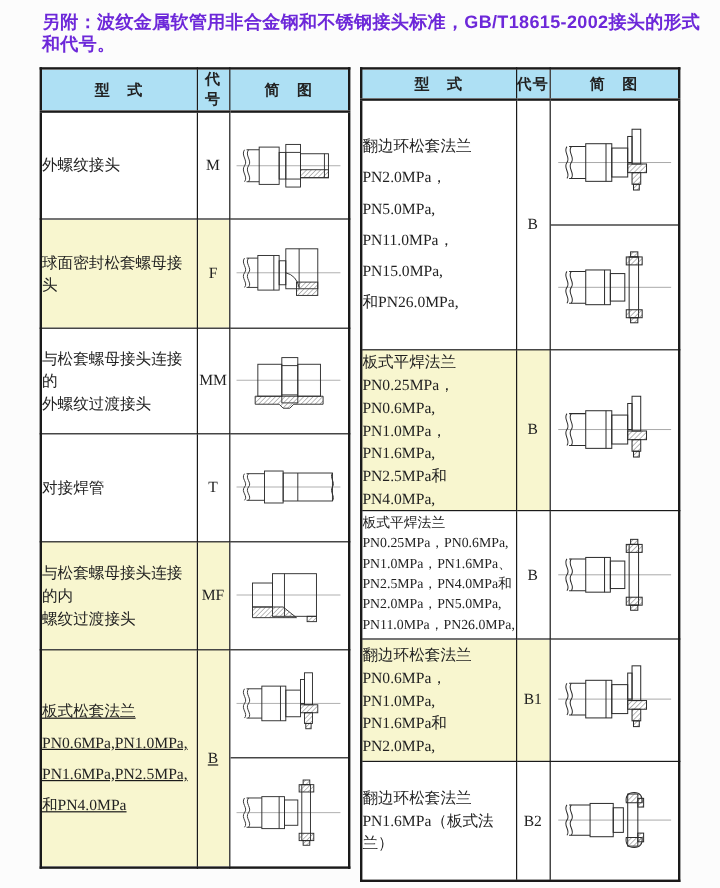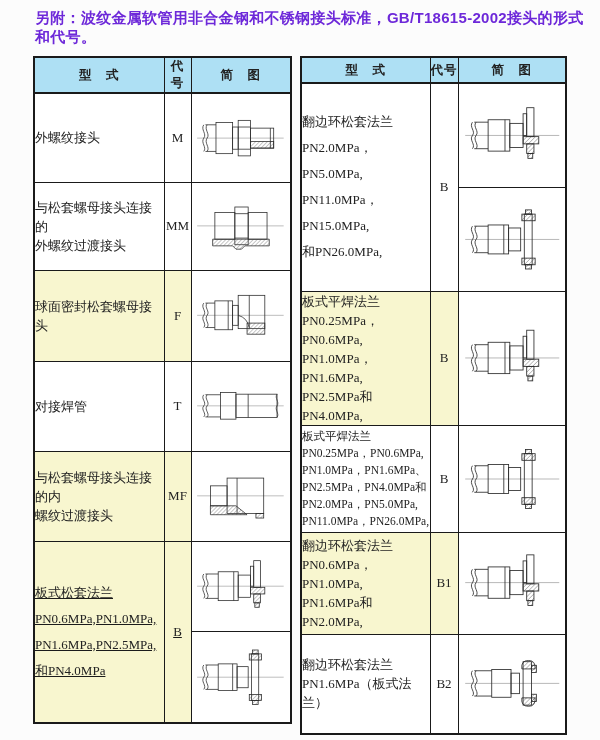--- a/index.html
+++ b/index.html
@@ -106,49 +106,20 @@
                       <line x1="76" y1="70" x2="98" y2="70"></line>
                       <rect x="98" y="32" width="42" height="36"></rect>
                       <rect x="98" y="56" width="42" height="12" fill="url(#hch)"></rect>
                       <line x1="134" y1="32" x2="134" y2="68"></line>
                     </g>
                   </svg>
                 </div>
               </div>
             </td>
           </tr>
-          <tr style="height: 88px;">
-            <td class="type">
-              <div>与松套螺母接头连接的</div>
-              <div>外螺纹过渡接头</div>
-            </td>
-            <td class="code">MM</td>
-            <td class="diag" style="height: 88px;">
-              <div class="diag-stack">
-                <div class="diag-pane">
-                  <svg class="fit" viewBox="0 0 160 100" preserveAspectRatio="xMidYMid meet">
-                    <defs>
-                      <pattern id="hch" width="5" height="5" patternTransform="rotate(45)" patternUnits="userSpaceOnUse">
-                        <line x1="0" y1="0" x2="0" y2="5" stroke="#555" stroke-width="1.2"></line>
-                      </pattern>
-                    </defs>
-                    <line x1="2" y1="50" x2="158" y2="50" stroke="#555" stroke-width="0.7"></line>
-                    <g stroke="var(--line)" stroke-width="1.4" fill="none">
-                      <rect x="34" y="26" width="36" height="48"></rect>
-                      <rect x="70" y="16" width="24" height="68"></rect>
-                      <line x1="70" y1="28" x2="94" y2="28"></line>
-                      <line x1="70" y1="72" x2="94" y2="72"></line>
-                      <rect x="94" y="26" width="34" height="48"></rect>
-                      <polygon points="30,74 132,74 132,86 88,86 82,92 72,92 66,86 30,86" fill="url(#hch)"></polygon>
-                    </g>
-                  </svg>
-                </div>
-              </div>
-            </td>
-          </tr>
           <tr style="height: 91px;">
             <td class="type hl">
               <div>球面密封松套螺母接头</div>
             </td>
             <td class="code hl">F</td>
             <td class="diag" style="height: 91px;">
               <div class="diag-stack">
                 <div class="diag-pane">
                   <svg class="fit" viewBox="0 0 160 100" preserveAspectRatio="xMidYMid meet">
                     <defs>
@@ -162,20 +133,49 @@
                       <path d="M20,28 c-6,7.92 6,14.96 0,22 c-6,7.92 6,14.96 0,22"></path>
                       <line x1="17" y1="28" x2="34" y2="28"></line>
                       <line x1="17" y1="72" x2="34" y2="72"></line>
                       <rect x="34" y="24" width="32" height="52"></rect>
                       <line x1="58" y1="24" x2="58" y2="76"></line>
                       <rect x="66" y="32" width="10" height="36"></rect>
                       <rect x="76" y="14" width="48" height="60"></rect>
                       <line x1="96" y1="14" x2="96" y2="74"></line>
                       <path d="M76,50 q16,4 20,22"></path>
                       <rect x="92" y="64" width="32" height="20" fill="url(#hch)"></rect>
+                    </g>
+                  </svg>
+                </div>
+              </div>
+            </td>
+          </tr>
+          <tr style="height: 88px;">
+            <td class="type">
+              <div>与松套螺母接头连接的</div>
+              <div>外螺纹过渡接头</div>
+            </td>
+            <td class="code">MM</td>
+            <td class="diag" style="height: 88px;">
+              <div class="diag-stack">
+                <div class="diag-pane">
+                  <svg class="fit" viewBox="0 0 160 100" preserveAspectRatio="xMidYMid meet">
+                    <defs>
+                      <pattern id="hch" width="5" height="5" patternTransform="rotate(45)" patternUnits="userSpaceOnUse">
+                        <line x1="0" y1="0" x2="0" y2="5" stroke="#555" stroke-width="1.2"></line>
+                      </pattern>
+                    </defs>
+                    <line x1="2" y1="50" x2="158" y2="50" stroke="#555" stroke-width="0.7"></line>
+                    <g stroke="var(--line)" stroke-width="1.4" fill="none">
+                      <rect x="34" y="26" width="36" height="48"></rect>
+                      <rect x="70" y="16" width="24" height="68"></rect>
+                      <line x1="70" y1="28" x2="94" y2="28"></line>
+                      <line x1="70" y1="72" x2="94" y2="72"></line>
+                      <rect x="94" y="26" width="34" height="48"></rect>
+                      <polygon points="30,74 132,74 132,86 88,86 82,92 72,92 66,86 30,86" fill="url(#hch)"></polygon>
                     </g>
                   </svg>
                 </div>
               </div>
             </td>
           </tr>
           <tr style="height: 90px;">
             <td class="type">
               <div>对接焊管</div>
             </td>

